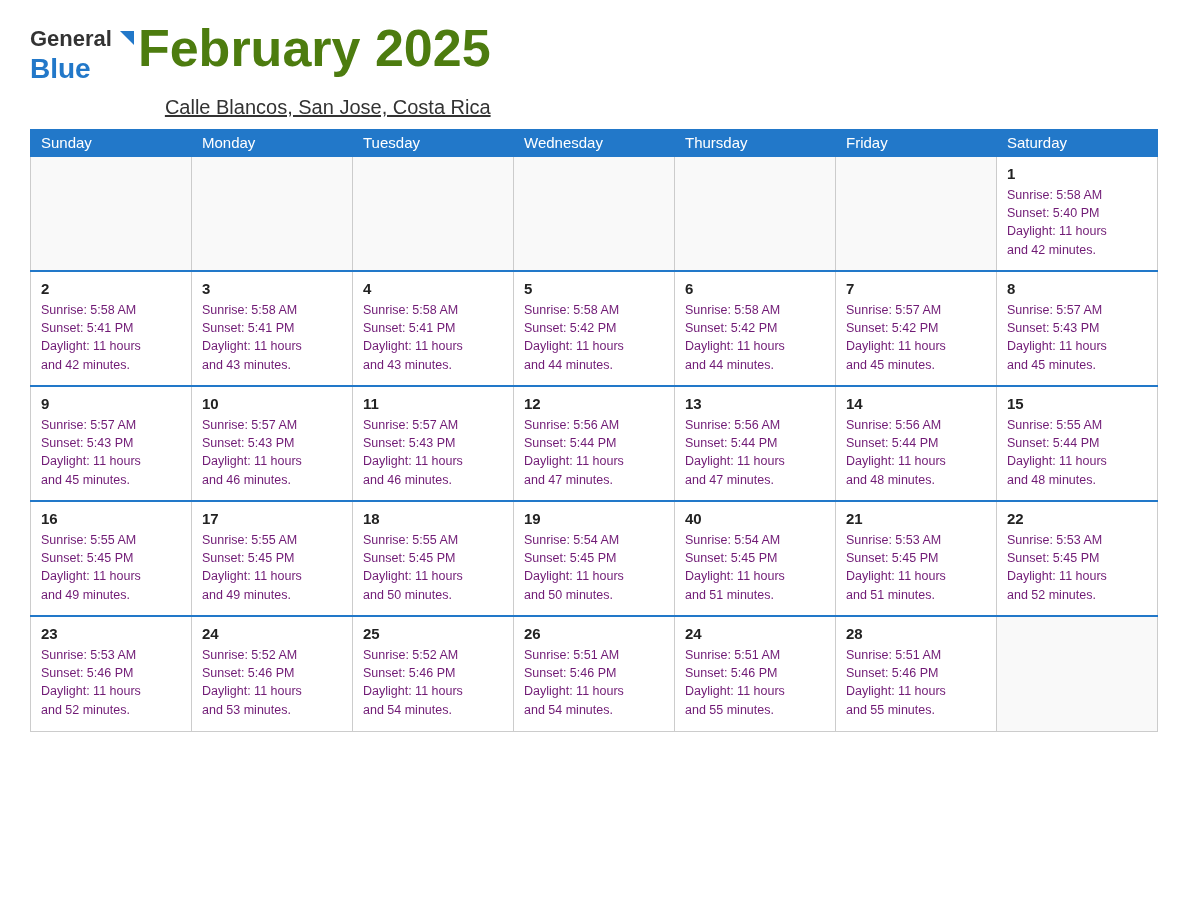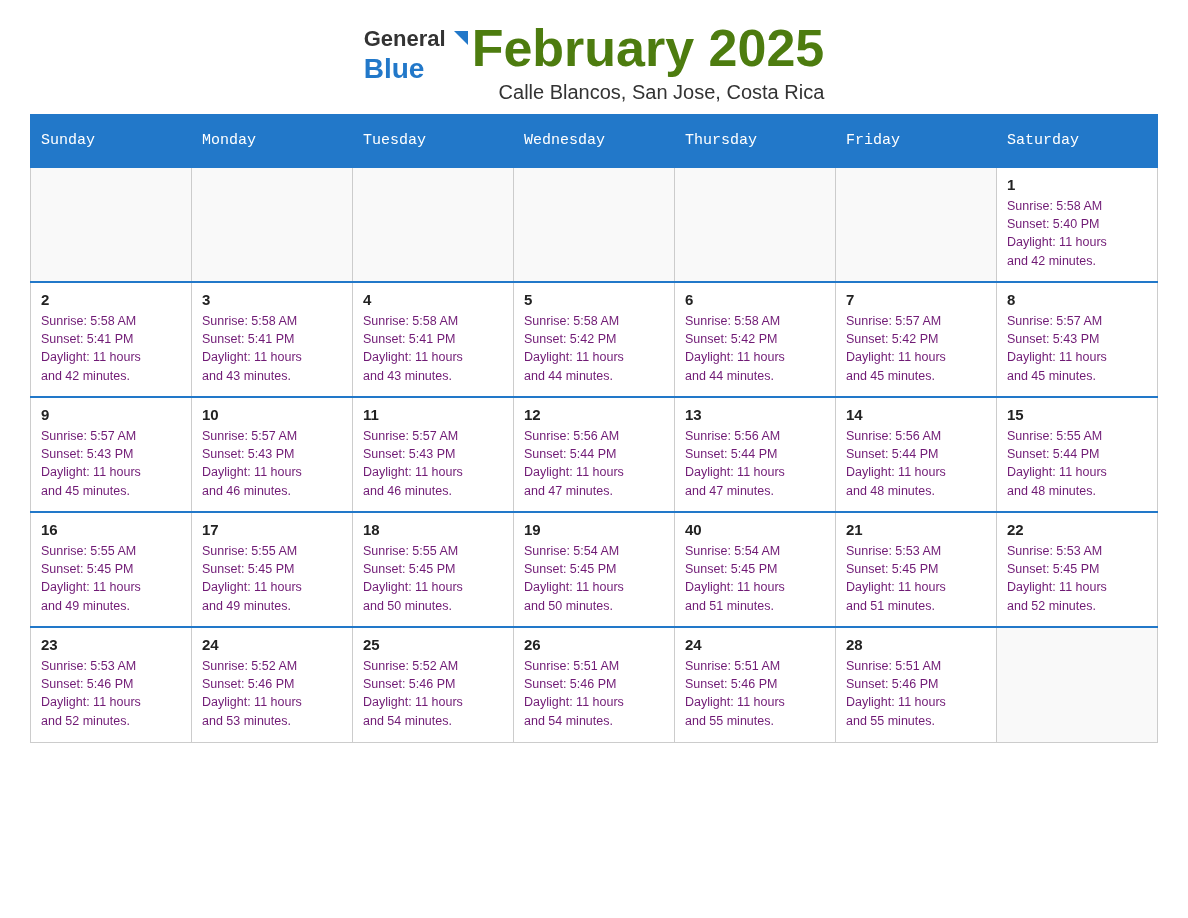--- a/index.html
+++ b/index.html
@@ -5,21 +5,21 @@
     * { box-sizing: border-box; margin: 0; padding: 0; }
     body {
       font-family: Arial, sans-serif;
       background: #fff;
       padding: 20px 30px;
       width: 1188px;
       min-height: 918px;
     }
     .header {
       display: flex;
-      justify-content: center;
+      justify-content: flex-start;
       align-items: flex-start;
       margin-bottom: 10px;
     }
     .logo {
       display: flex;
       flex-direction: column;
       align-items: flex-start;
       padding-top: 5px;
     }
     .logo-general {
@@ -40,36 +40,36 @@
     }
     .month-title {
       font-size: 52px;
       font-weight: bold;
       color: #4d7c0f;
       line-height: 1.1;
     }
     .location {
       font-size: 20px;
       color: #333;
-      margin-top: 4px;
+      margin-top: 19px;
+      text-decoration: underline;
     }
     .calendar {
       width: 100%;
       border-collapse: collapse;
       margin-top: 10px;
     }
     .calendar th {
       background-color: #2278c9;
       color: #fff;
-      padding: 17px 10px;
+      padding: 4px 10px;
       font-size: 15px;
       font-weight: normal;
       text-align: left;
       border: 1px solid #2278c9;
-      font-family: Liberation Mono, monospace;
     }
     .calendar td {
       vertical-align: top;
       padding: 8px 10px;
       border: 1px solid #ccc;
       font-size: 13px;
       color: #333;
       width: 14.28%;
       min-height: 100px;
       height: 115px;

